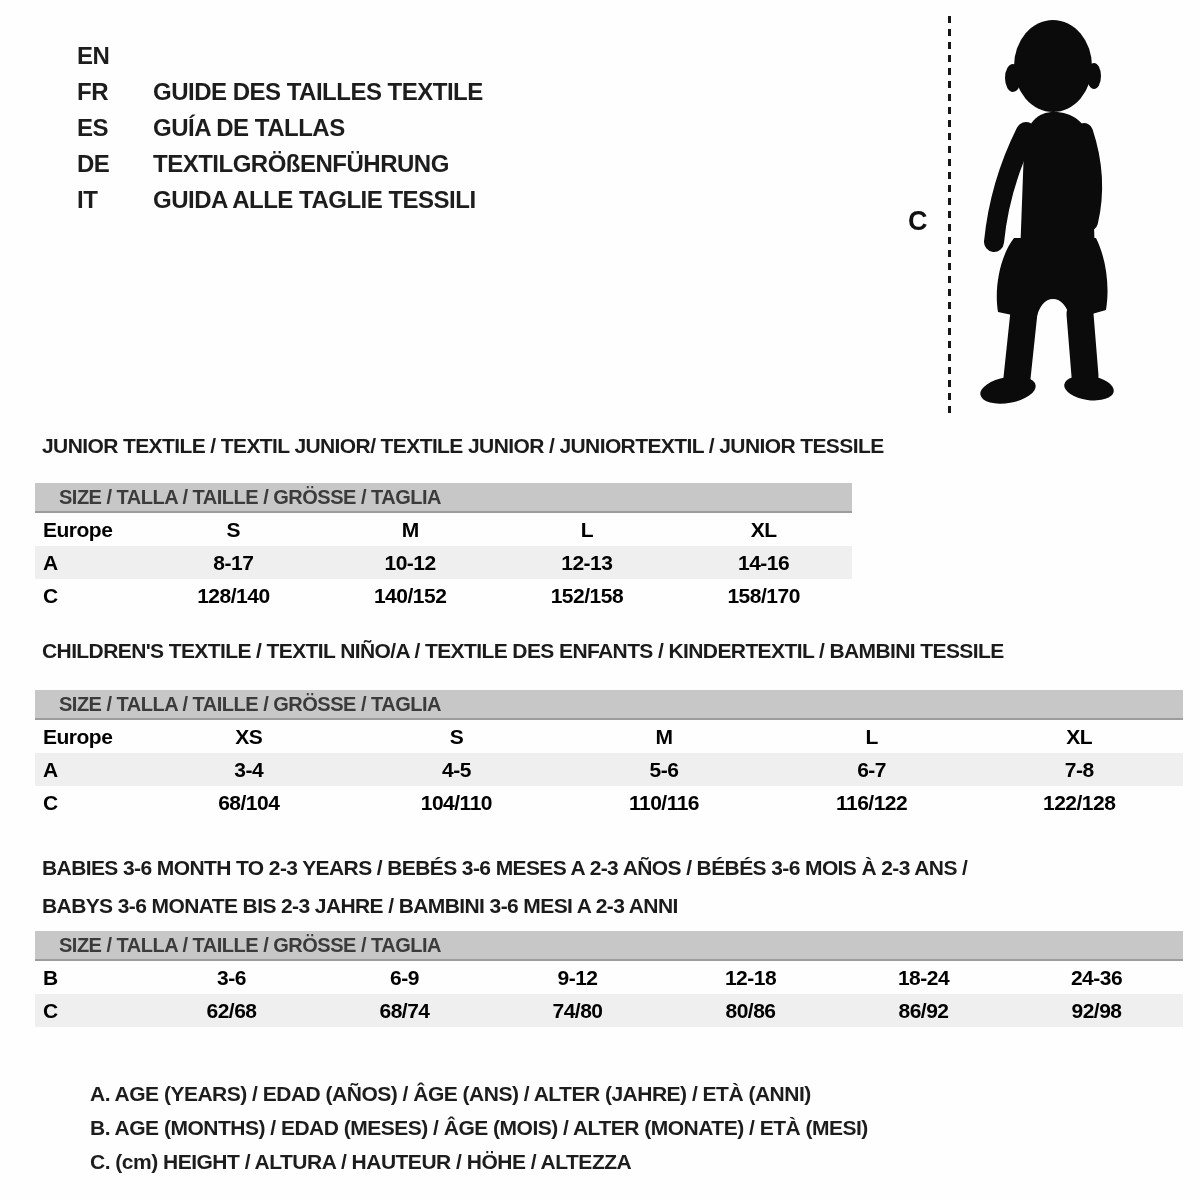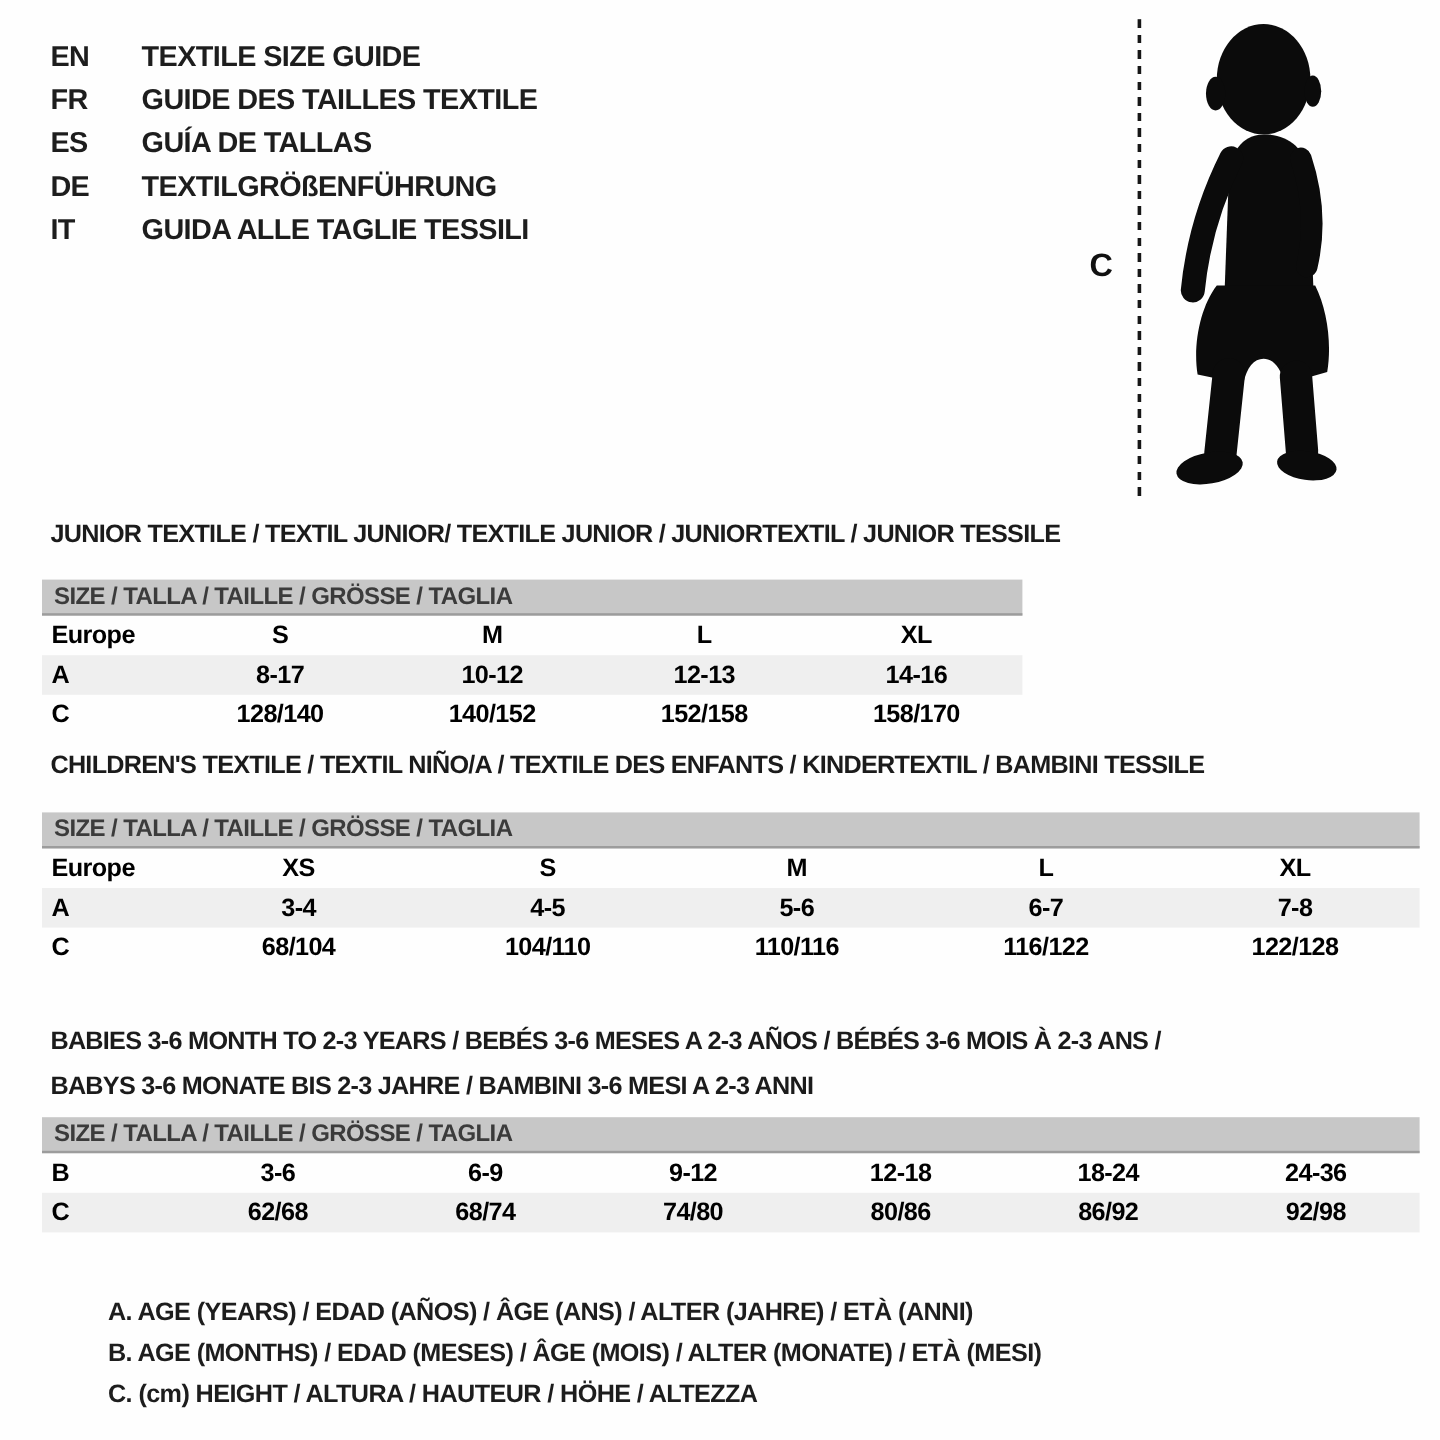--- a/index.html
+++ b/index.html
@@ -6,41 +6,41 @@
   body{
     width:1200px;height:1200px;position:relative;
     background:#fefefe;color:#222;
     font-family:"Liberation Sans",sans-serif;
     overflow:hidden;
   }
   .abs{position:absolute;}
 
   
   .lang-block{left:42px;top:34px;}
-  .lang-row{display:flex;height:36px;align-items:flex-start;
-    font-size:24px;font-weight:bold;letter-spacing:-0.5px;color:#1d1d1d;}
+  .lang-row{display:flex;height:36px;align-items:flex-end;
+    font-size:24px;font-weight:bold;letter-spacing:-0.5px;color:#1d1d1d;margin-left:35px;}
   .lang-code{width:76px;}
 
   
   .measure-line{left:948px;top:16px;width:3px;height:398px;
     background:repeating-linear-gradient(to bottom,#161616 0 7px,transparent 7px 13px);}
   .measure-label{left:908px;top:206px;font-size:27px;font-weight:bold;color:#111;}
   .figure-box{left:968px;top:16px;width:162px;height:398px;}
 
   
   .sec{position:absolute;}
   .sec-title{font-size:21px;font-weight:bold;letter-spacing:-0.6px;
     color:#1b1b1b;padding-left:7px;line-height:24px;white-space:nowrap;}
   .sec-title.multi{line-height:38px;}
   .size-bar{height:30px;background:#c7c7c7;border-bottom:2px solid #9c9c9c;
-    box-sizing:border-box;display:flex;align-items:center;padding-left:10px;
+    box-sizing:border-box;display:flex;align-items:center;padding-left:24px;
     font-size:20px;font-weight:bold;color:#3b3b3b;letter-spacing:-0.5px;}
   #sec-junior{left:35px;top:434px;width:817px;}
   #sec-junior .size-bar{margin-top:25px;}
-  #sec-children{left:35px;top:626px;width:1148px;}
+  #sec-children{left:35px;top:639px;width:1148px;}
   #sec-children .size-bar{margin-top:27px;}
   #sec-babies{left:35px;top:849px;width:1148px;}
   #sec-babies .size-bar{margin-top:6px;}
 
   .trow{display:flex;height:33px;align-items:center;
     font-size:21px;font-weight:bold;letter-spacing:-0.5px;color:#000000;}
   .trow .lab{width:110px;padding-left:8px;box-sizing:border-box;}
   .trow .cell{flex:1;text-align:center;}
   .trow.shaded{background:#efefef;}
 
@@ -48,21 +48,20 @@
   .legend{left:42px;top:1077px;margin-left:48px;}
   .legend-line{height:34px;line-height:34px;font-size:21px;font-weight:bold;
     letter-spacing:-0.5px;color:#1d1d1d;white-space:nowrap;}
 </style>
 </head>
 <body>
 
 <div class="abs lang-block">
   <div class="lang-row">
     <span class="lang-code">EN</span>
-    <span class="lang-label">TEXTILE SIZE GUIDE</span>
   </div>
   <div class="lang-row">
     <span class="lang-code">FR</span>
     <span class="lang-label">GUIDE DES TAILLES TEXTILE</span>
   </div>
   <div class="lang-row">
     <span class="lang-code">ES</span>
     <span class="lang-label">GUÍA DE TALLAS</span>
   </div>
   <div class="lang-row">

